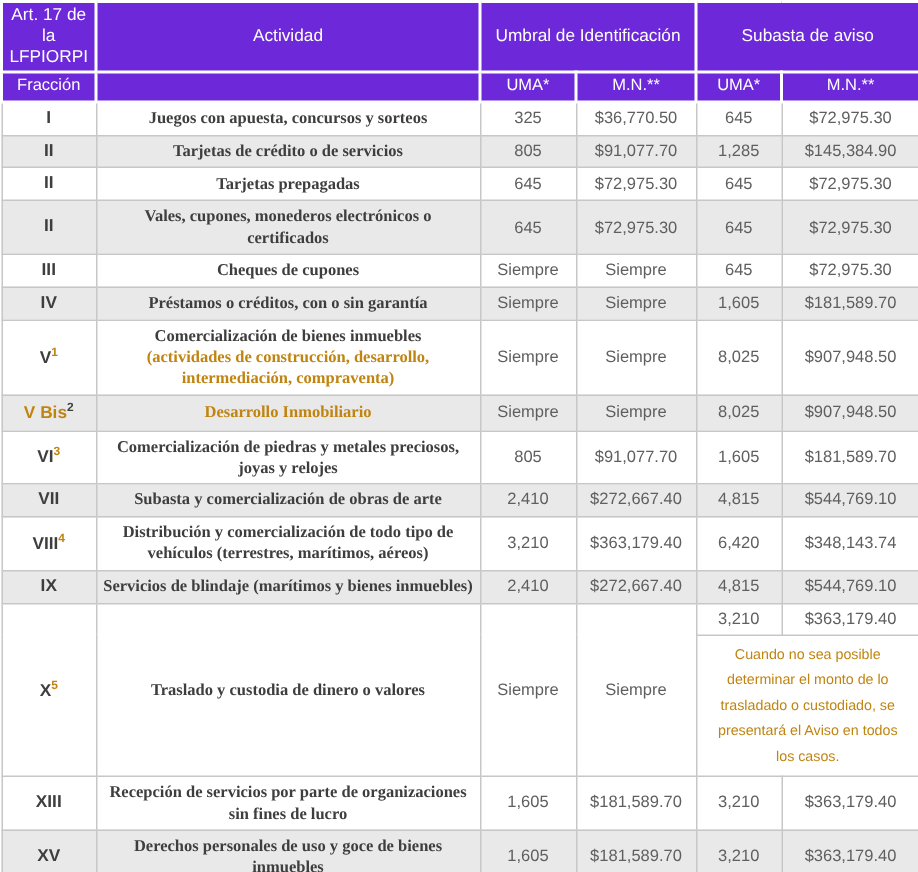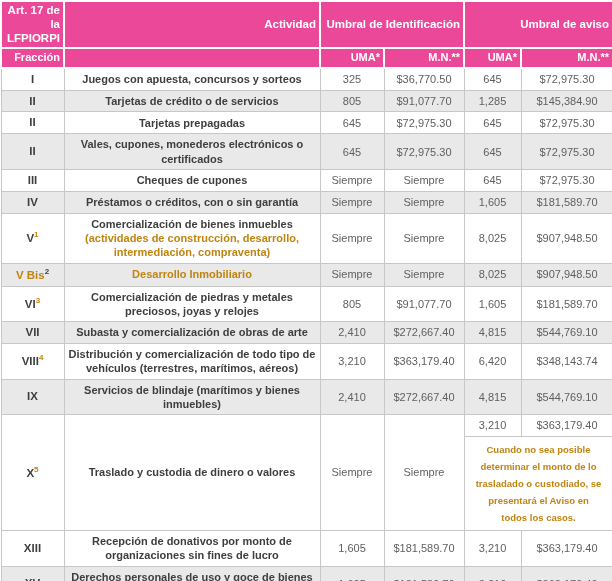--- a/index.html
+++ b/index.html
@@ -1,31 +1,31 @@
 <!DOCTYPE html>
 <html><head>
 <meta charset="utf-8">
 <style>
   html,body{margin:0;padding:0;background:#ffffff;}
   body{width:612px;font-family:"Liberation Sans","DejaVu Sans",sans-serif;}
   table{border-collapse:collapse;width:612px;table-layout:fixed;}
   
-  th{background:#ec4899;color:#ffffff;font-weight:bold;font-size:11.5px;
-     border:2px solid #ffffff;padding:2px 3px;text-align:right;vertical-align:middle;line-height:1.2;}
+  th{background:#6d28d9;color:#ffffff;font-weight:normal;font-size:11.5px;
+     border:2px solid #ffffff;padding:2px 3px;text-align:center;vertical-align:middle;line-height:1.2;}
   tr.hrow1 th{height:24px;}
   tr.hrow2 th{height:13px;font-size:11px;}
   
   td{border:1px solid #c7c7c7;font-size:11px;color:#5f5f5f;text-align:center;
      vertical-align:middle;padding:3px 4px;line-height:1.3;height:20px;box-sizing:border-box;}
   tr.stripe td{background:#e9e9e9;}
   td.fraccion{font-weight:bold;color:#3e3e3e;font-size:11.5px;}
-  td.actividad{font-weight:bold;color:#3e3e3e;}
+  td.actividad{font-weight:bold;color:#3e3e3e;font-family:Liberation Serif, serif;}
   .accent{color:#c08410;}
   td.accent-bold, .accent-bold{color:#c08410;font-weight:bold;}
-  td.note{font-size:9.5px;font-weight:bold;color:#c08410;line-height:1.8;padding:4px 10px;}
+  td.note{font-size:9.5px;font-weight:normal;color:#c08410;line-height:1.8;padding:4px 10px;}
   sup{font-size:8px;font-weight:bold;color:#3e3e3e;}
   sup.accent{color:#c08410;}
   td .line{display:block;}
 </style>
 </head>
 <body>
 
 <table>
   <colgroup>
     <col style="width:63px">
@@ -33,21 +33,21 @@
     <col style="width:64px">
       <col style="width:80px">
     <col style="width:57px">
       <col style="width:92px">
   </colgroup>
   <thead>
     <tr class="hrow1">
       <th>Art. 17 de la LFPIORPI</th>
       <th>Actividad</th>
       <th colspan="2">Umbral de Identificación</th>
-      <th colspan="2">Umbral de aviso</th>
+      <th colspan="2">Subasta de aviso</th>
     </tr>
     <tr class="hrow2">
       <th>Fracción</th>
       <th></th>
       <th>UMA*</th>
       <th>M.N.**</th>
       <th>UMA*</th>
       <th>M.N.**</th>
     </tr>
   </thead>
@@ -157,21 +157,21 @@
         <td rowspan="2">Siempre</td>
         <td rowspan="2">Siempre</td>
         <td>3,210</td>
         <td>$363,179.40</td>
       </tr>
       <tr>
         <td colspan="2" class="note">Cuando no sea posible determinar el monto de lo trasladado o custodiado, se presentará el Aviso en todos los casos.</td>
       </tr>
       <tr>
         <td class="fraccion">XIII</td>
-        <td class="actividad">Recepción de donativos por monto de organizaciones sin fines de lucro</td>
+        <td class="actividad">Recepción de servicios por parte de organizaciones sin fines de lucro</td>
         <td>1,605</td>
         <td>$181,589.70</td>
         <td>3,210</td>
         <td>$363,179.40</td>
       </tr>
       <tr class="stripe">
         <td class="fraccion">XV</td>
         <td class="actividad">Derechos personales de uso y goce de bienes inmuebles</td>
         <td>1,605</td>
         <td>$181,589.70</td>

